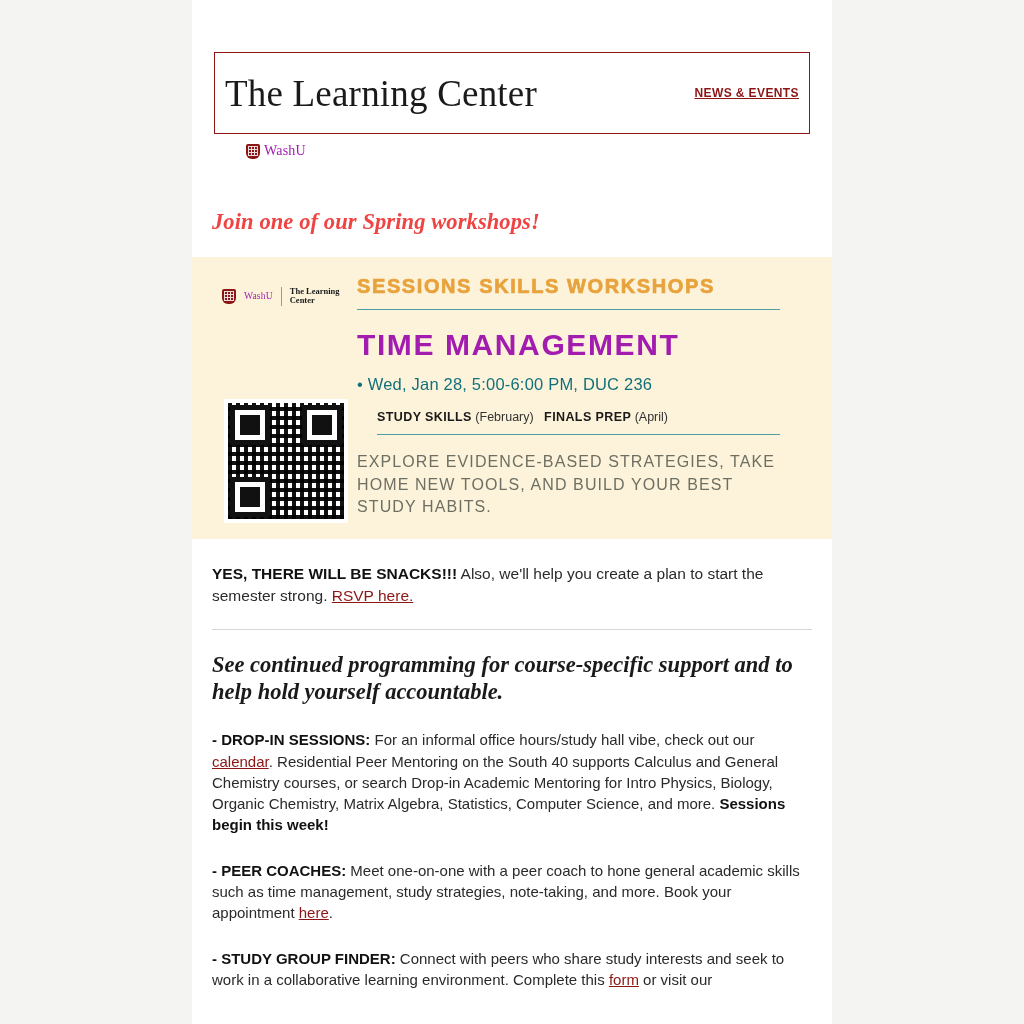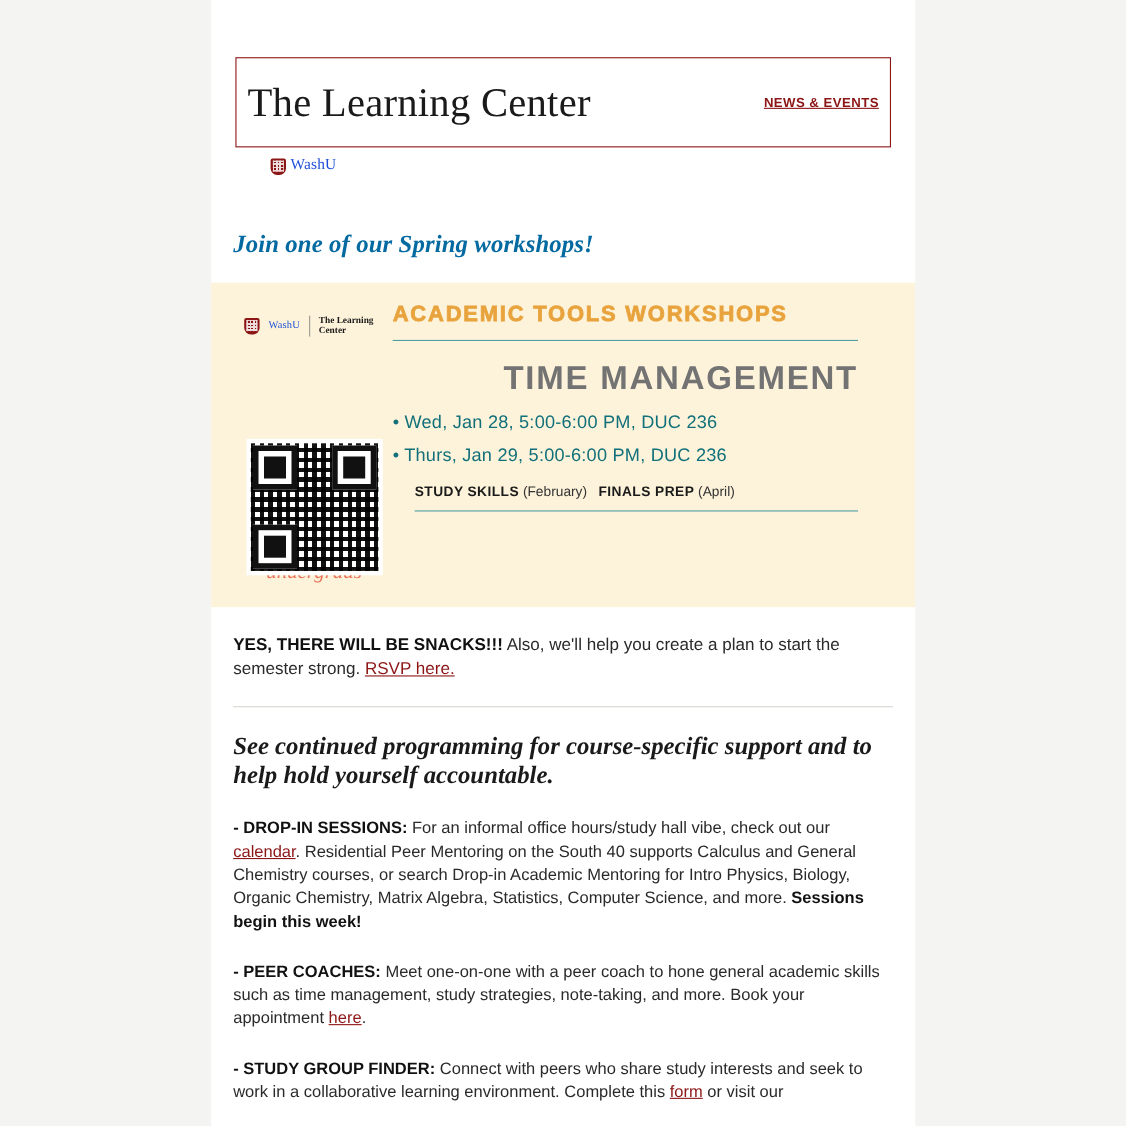--- a/index.html
+++ b/index.html
@@ -77,35 +77,35 @@
     position: absolute;
     left: 2px; top: 2px; right: 2px; bottom: 3px;
     background:
       repeating-linear-gradient(90deg, #ffffff 0 1.5px, transparent 1.5px 3px),
       repeating-linear-gradient(0deg, #ffffff 0 1.5px, transparent 1.5px 3px);
     opacity: .85;
   }
   .washu-word {
     font-family: "Liberation Serif", serif;
     font-size: 14px;
-    color: #1d4ed8;
+    color: #a21caf;
     letter-spacing: .2px;
   }
 
   
   .intro {
     padding: 50px 20px 22px 20px;
   }
   .intro h2 {
     margin: 0;
     font-family: "Liberation Serif", serif;
     font-style: italic;
     font-weight: bold;
     font-size: 22.5px;
-    color: #0369a1;
+    color: #ef4444;
     letter-spacing: .1px;
   }
 
   
   .flyer {
     background: #fdf3da;
     padding: 18px 0 20px 0;
     position: relative;
   }
   .flyer-top {
@@ -142,23 +142,22 @@
     color: #e8a33d;
     -webkit-text-stroke: 0.7px #e8a33d;
     border-bottom: 1.5px solid #4f9ea4;
     padding-bottom: 11px;
   }
   .ws-title {
     font-family: "Liberation Sans", sans-serif;
     font-size: 30px;
     font-weight: bold;
     letter-spacing: 1.6px;
-    color: #737373;
+    color: #a21caf;
     padding: 18px 0 2px 0;
-    text-align: right;
   }
   .ws-line {
     font-family: "Liberation Sans", sans-serif;
     font-size: 16.5px;
     color: #12707a;
     letter-spacing: .2px;
     padding-top: 11px;
   }
   .ws-sub {
     font-size: 12.5px;
@@ -291,24 +290,23 @@
     </div>
 
     <div class="flyer">
       <div class="flyer-top">
         <div class="flyer-logo">
           <span class="shield"></span>
           <span class="washu-word" style="font-size:9.5px">WashU</span>
           <span class="tlc">The Learning Center</span>
         </div>
         <div class="flyer-right">
-          <div class="ws-kicker">ACADEMIC TOOLS WORKSHOPS</div>
+          <div class="ws-kicker">SESSIONS SKILLS WORKSHOPS</div>
           <div class="ws-title">TIME MANAGEMENT</div>
           <div class="ws-line">• Wed, Jan 28, 5:00-6:00 PM, DUC 236</div>
-          <div class="ws-line">• Thurs, Jan 29, 5:00-6:00 PM, DUC 236</div>
           <div class="ws-sub">
             <b>STUDY SKILLS</b>
             <span>(February)</span>
             &nbsp;
             <b>FINALS PREP</b>
             <span>(April)</span>
           </div>
         </div>
       </div>
 
@@ -318,20 +316,21 @@
           <span class="qr-eye tr"></span>
           <span class="qr-eye bl"></span>
         </div>
       </div>
 
       <div class="flyer-bottom">
         <div class="flyer-bottom-left">
           <div>open to all</div>
           <div>undergrads</div>
         </div>
+        <div class="flyer-desc">EXPLORE EVIDENCE-BASED STRATEGIES, TAKE HOME NEW TOOLS, AND BUILD YOUR BEST STUDY HABITS.</div>
       </div>
     </div>
 
     <div class="snacks">
       <b>YES, THERE WILL BE SNACKS!!!</b><span> Also, we'll help you create a plan to start the semester strong. </span><a class="link">RSVP here.</a>
     </div>
     <div class="hr"></div>
 
     <div class="cont">
       <h3>See continued programming for course-specific support and to help hold yourself accountable.</h3>

